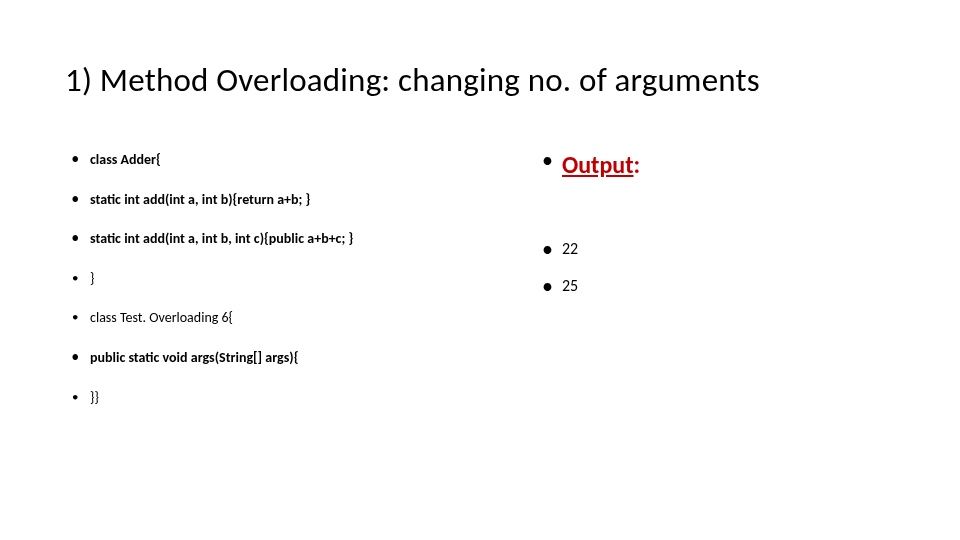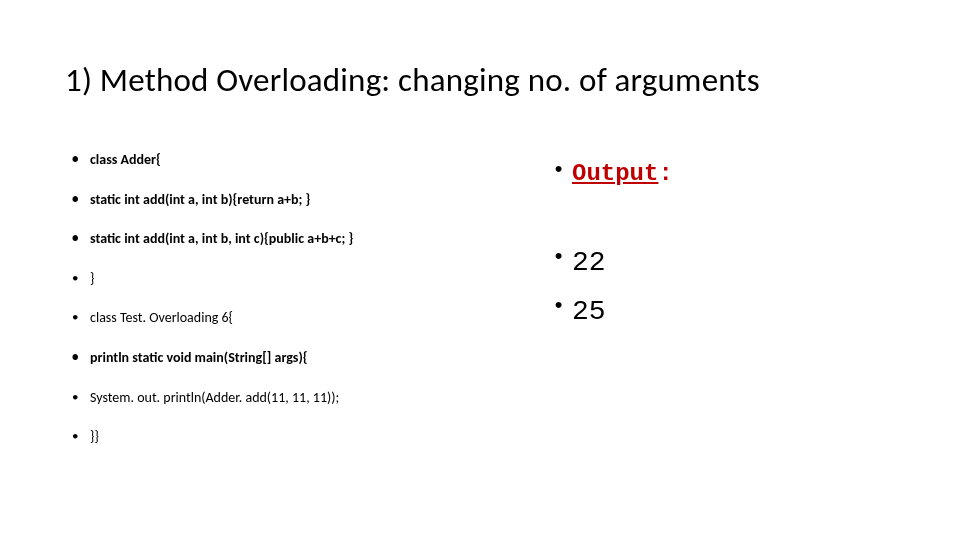--- a/index.html
+++ b/index.html
@@ -59,22 +59,21 @@
     content: "•";
     position: absolute;
     left: 2px;
     top: 0;
     font-size: 13px;
     color: #000000;
   }
   ul.out {
     list-style: none;
     padding: 0;
-    margin: 10px;
-    font-family: Liberation Mono, monospace;
+    margin: 0;
   }
   ul.out > li {
     position: relative;
     padding-left: 22px;
     margin-bottom: 18px;
   }
   ul.out > li::before {
     content: "•";
     position: absolute;
     left: 2px;
@@ -88,43 +87,42 @@
     font-weight: 700;
   }
   .out-heading .u {
     text-decoration: underline;
     color: #c00000;
   }
   .out-heading .colon {
     color: #c00000;
   }
   .out-val {
-    font-size: 28px;
+    font-size: 16px;
     font-weight: 400;
   }
   .out-section {
     margin-top: 60px;
   }
 </style>
 </head>
 <body>
 
 <div class="slide">
 
   <div class="title">1) Method Overloading: changing no. of arguments</div>
 
   <div class="left-col">
     <ul class="code">
       <li>class Adder{</li>
       <li>static int add(int a, int b){return a+b; }</li>
       <li>static int add(int a, int b, int c){public a+b+c; }</li>
       <li class="normal">}</li>
       <li class="normal">class Test. Overloading 6{</li>
-      <li>println static void main(String[] args){</li>
-      <li class="normal">System. out. println(Adder. add(11, 11, 11));</li>
+      <li>public static void args(String[] args){</li>
       <li class="normal">}}</li>
     </ul>
   </div>
 
   <div class="right-col">
     <ul class="out">
       <li>
         <span class="out-heading">
           <span class="u">Output</span><span class="colon">:</span>
         </span>

